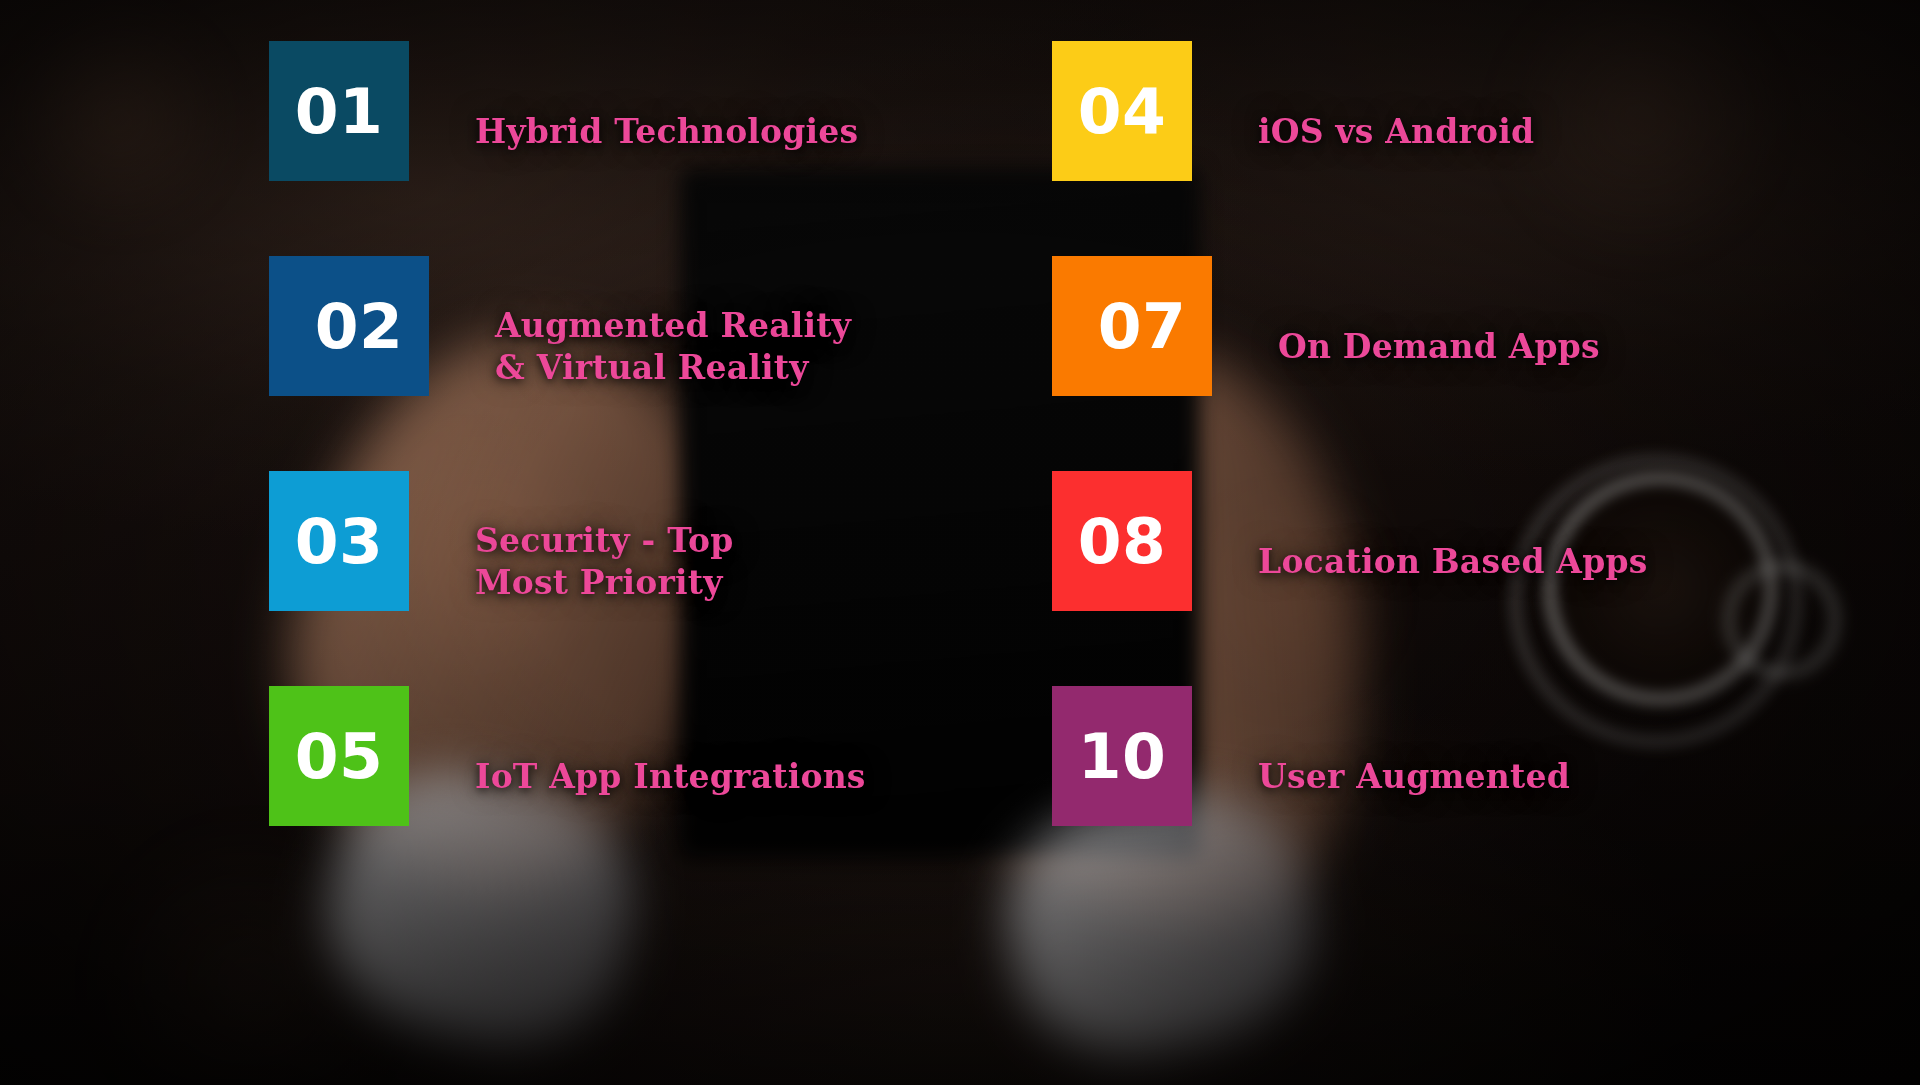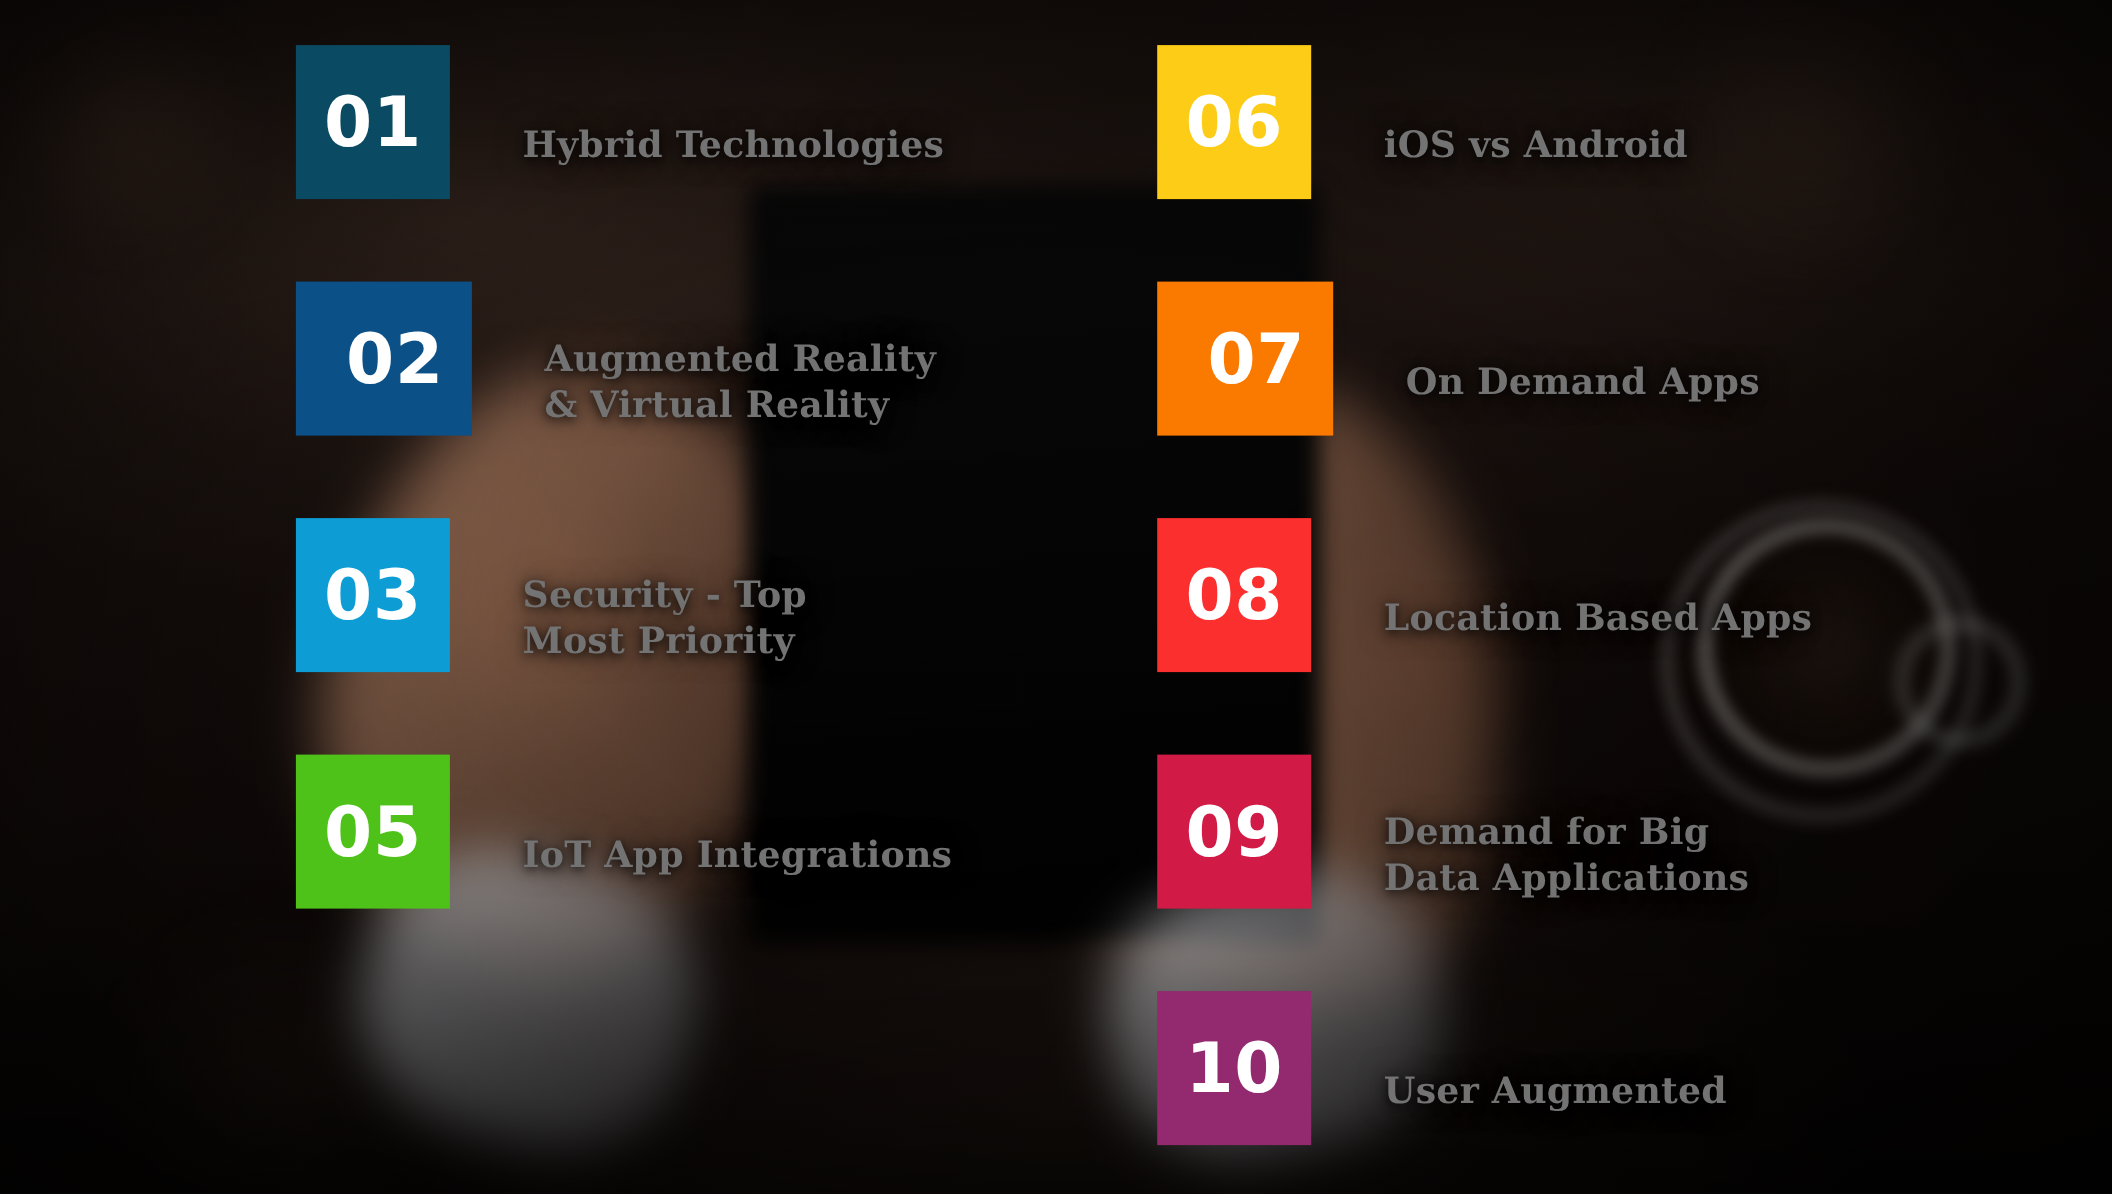--- a/index.html
+++ b/index.html
@@ -151,21 +151,21 @@
     color: #ffffff;
     font-family: "DejaVu Sans", "Liberation Sans", sans-serif;
     font-size: 63px;
     font-weight: 700;
     letter-spacing: 0.5px;
     line-height: 1;
   }
 
   .label {
     margin-left: 66px;
-    color: #737373;
+    color: #ec4899;
     font-family: "DejaVu Serif", "Liberation Serif", serif;
     font-size: 33px;
     font-weight: 700;
     line-height: 1.28;
     letter-spacing: 0.2px;
     text-shadow: 0 2px 10px rgba(0,0,0,0.85), 0 0 26px rgba(0,0,0,0.6);
     white-space: pre-line;
     margin-top: 42px;
   }
 </style>
@@ -204,36 +204,31 @@
 Most Priority</div>
       </div>
       <div class="item">
         <div class="num-box" style="background-color: rgb(78, 194, 24);">05</div>
         <div class="label">IoT App Integrations</div>
       </div>
     </div>
 
     <div class="column col-right">
       <div class="item">
-        <div class="num-box" style="background-color: rgb(252, 204, 23);">06</div>
+        <div class="num-box" style="background-color: rgb(252, 204, 23);">04</div>
         <div class="label">iOS vs Android</div>
       </div>
       <div class="item">
         <div class="num-box" style="background-color: rgb(250, 122, 0); padding-left: 20px;">07</div>
         <div class="label">On Demand Apps</div>
       </div>
       <div class="item">
         <div class="num-box" style="background-color: rgb(252, 47, 47);">08</div>
         <div class="label">Location Based Apps</div>
       </div>
       <div class="item">
-        <div class="num-box" style="background-color: rgb(209, 26, 70);">09</div>
-        <div class="label">Demand for Big
-Data Applications</div>
-      </div>
-      <div class="item">
         <div class="num-box" style="background-color: rgb(147, 41, 110);">10</div>
         <div class="label">User Augmented</div>
       </div>
     </div>
 
   </div>
 </div>
 
 </body></html>

